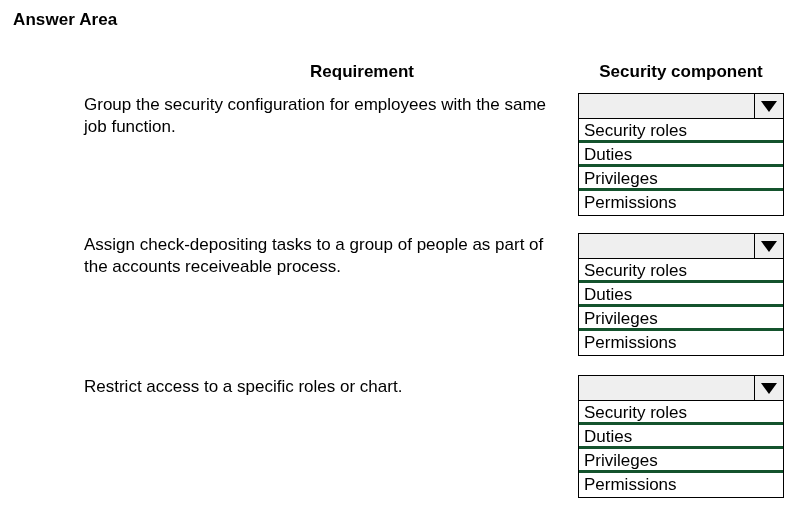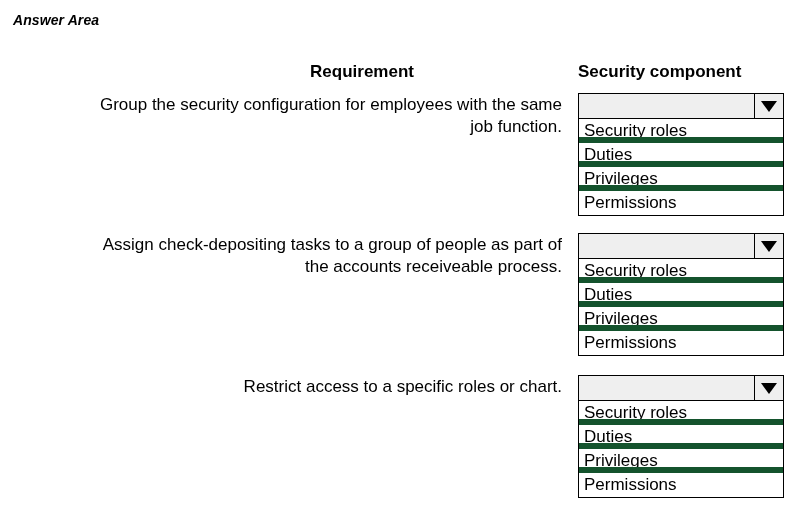--- a/index.html
+++ b/index.html
@@ -14,71 +14,69 @@
     font-family: "Liberation Sans", sans-serif;
     color: #000000;
     overflow: hidden;
   }
 
   
   #answer-area-title {
     position: absolute;
     left: 13px;
     top: 10px;
-    font-size: 14px;
+    font-size: 17px;
     font-weight: bold;
     letter-spacing: 0.1px;
     line-height: 20px;
     white-space: nowrap;
-    font-style: italic;
   }
 
   
   #requirement-header {
     position: absolute;
     left: 282px;
     top: 61px;
     width: 132px;
     text-align: right;
     font-size: 17px;
     font-weight: bold;
     line-height: 21px;
     white-space: nowrap;
   }
   #security-component-header {
     position: absolute;
     left: 578px;
     top: 61px;
     width: 206px;
-    text-align: left;
+    text-align: center;
     font-size: 17px;
     font-weight: bold;
     line-height: 21px;
     white-space: nowrap;
   }
 
   
   .qa-row {
     position: absolute;
     left: 0;
     width: 799px;
   }
   #qa-row-0 { top: 93px; }
   #qa-row-1 { top: 233px; }
   #qa-row-2 { top: 375px; }
 
   .requirement-text {
     position: absolute;
-    left: 92px;
+    left: 84px;
     top: 1px;
     width: 470px;
     font-size: 17px;
     line-height: 22px;
     color: #000000;
-    text-align: right;
   }
 
   
   .dropdown {
     position: absolute;
     left: 578px;
     top: 0px;
     width: 206px;
   }
   .dropdown-field {
@@ -122,21 +120,21 @@
     border-top: none;
     background: #ffffff;
   }
   .dropdown-option {
     box-sizing: border-box;
     height: 24px;
     line-height: 24px;
     padding-left: 5px;
     font-size: 17px;
     color: #000000;
-    border-bottom: 6px solid #14532d;
+    border-bottom: 3px solid #14532d;
     white-space: nowrap;
     overflow: hidden;
   }
   .dropdown-option:last-child {
     border-bottom: none;
   }
 </style>
 </head>
 <body>
 

